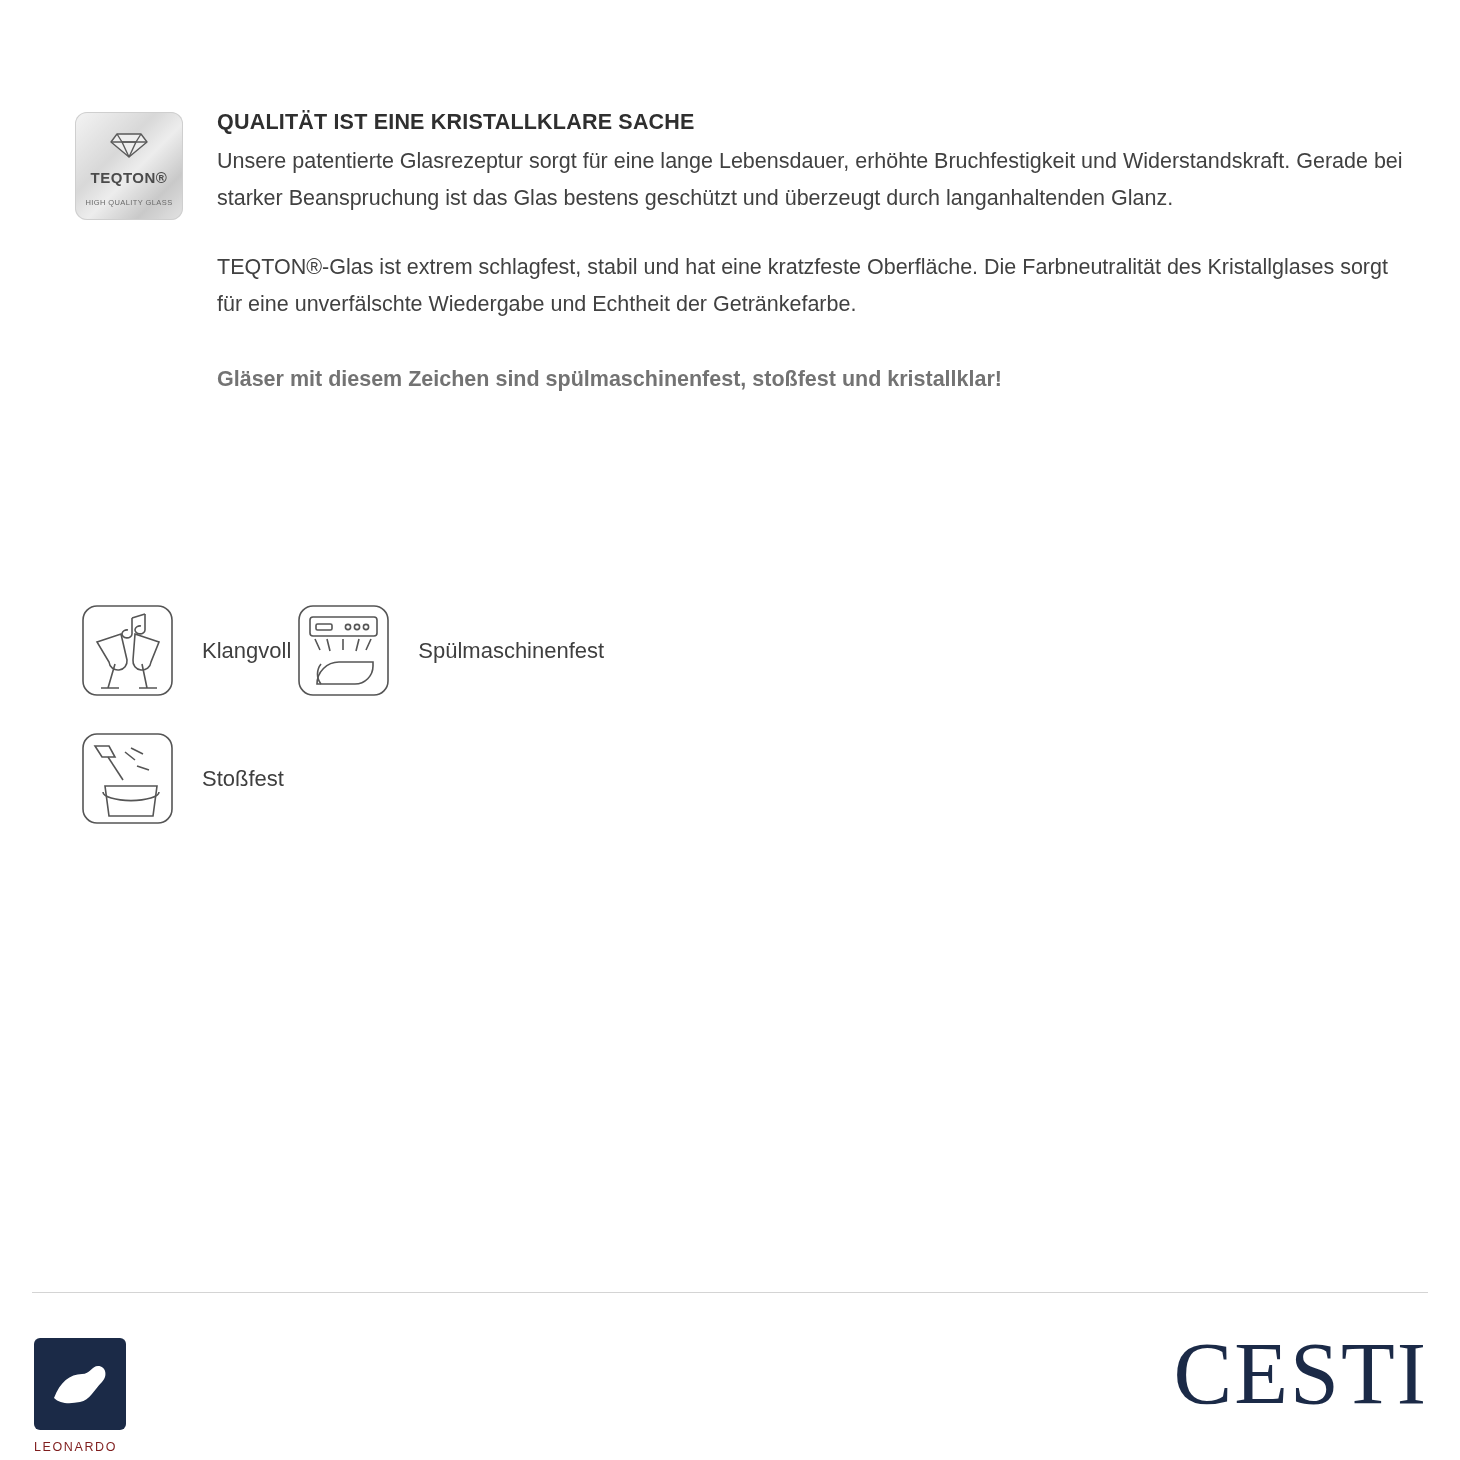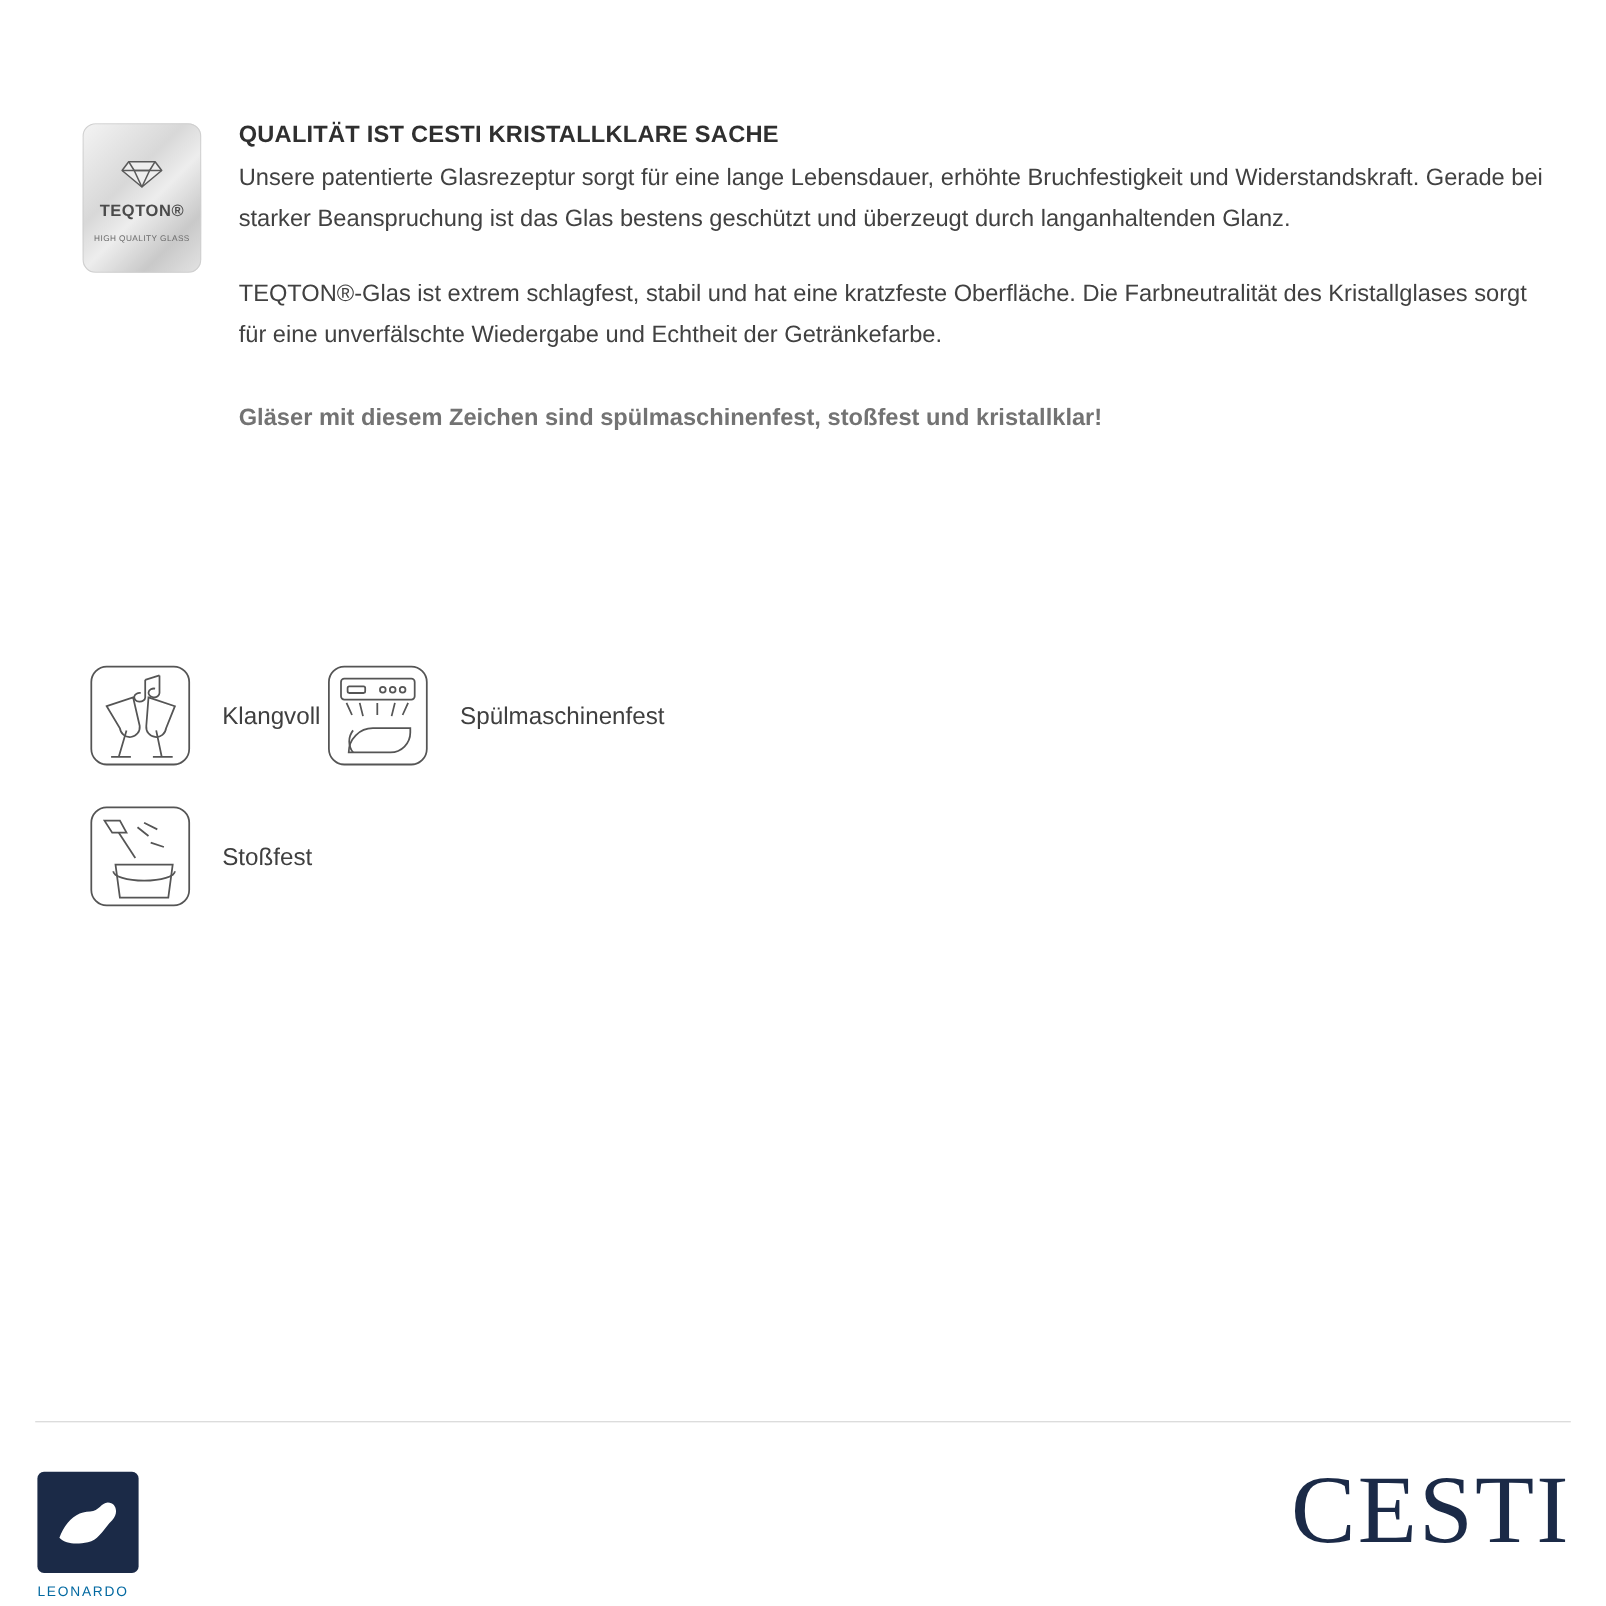--- a/index.html
+++ b/index.html
@@ -21,21 +21,21 @@
     position: absolute;
     left: 75px;
     top: 108px;
     width: 1330px;
     display: flex;
     align-items: flex-start;
   }
 
   .teqton-badge {
     width: 108px;
-    height: 136px;
+    height: 108px;
     border-radius: 12px;
     background: linear-gradient(135deg, #f4f4f4 0%, #d8d8d8 38%, #ededed 55%, #c9c9c9 78%, #e3e3e3 100%);
     box-shadow: inset 0 0 0 1px #cfcfcf;
     display: flex;
     flex-direction: column;
     align-items: center;
     justify-content: center;
     flex: 0 0 auto;
     margin-top: 4px;
   }
@@ -135,21 +135,21 @@
   .leo-mark {
     width: 92px;
     height: 92px;
     background: #1b2a47;
     border-radius: 6px;
     position: relative;
   }
   .leo-word {
     font-size: 12.5px;
     letter-spacing: 1.6px;
-    color: #0369a1;
+    color: #7f1d1d;
     margin-top: 10px;
     font-weight: 400;
   }
 
   .brand-right {
     position: absolute;
     right: 32px;
     top: 1330px;
     font-size: 88px;
     letter-spacing: 2px;
@@ -174,21 +174,21 @@
           <path d="M32 4 L27 12 L20 27"></path>
           <path d="M13 12 H27"></path>
         </g>
       </svg>
     </span>
     <span class="t-name">TEQTON®</span>
     <span class="t-sub">HIGH QUALITY GLASS</span>
   </div>
 
   <div class="info-text">
-    <h1 class="info-title">QUALITÄT IST CESTI KRISTALLKLARE SACHE</h1>
+    <h1 class="info-title">QUALITÄT IST EINE KRISTALLKLARE SACHE</h1>
     <p class="info-para">Unsere patentierte Glasrezeptur sorgt für eine lange Lebensdauer, erhöhte Bruchfestigkeit und Widerstandskraft. Gerade bei starker Beanspruchung ist das Glas bestens geschützt und überzeugt durch langanhaltenden Glanz.</p>
     <p class="info-para spaced">TEQTON®-Glas ist extrem schlagfest, stabil und hat eine kratzfeste Oberfläche. Die Farbneutralität des Kristallglases sorgt für eine unverfälschte Wiedergabe und Echtheit der Getränkefarbe.</p>
     <p class="info-bold">Gläser mit diesem Zeichen sind spülmaschinenfest, stoßfest und kristallklar!</p>
   </div>
 </div>
 
 <div class="features">
 
   <div class="feature-row">
 

